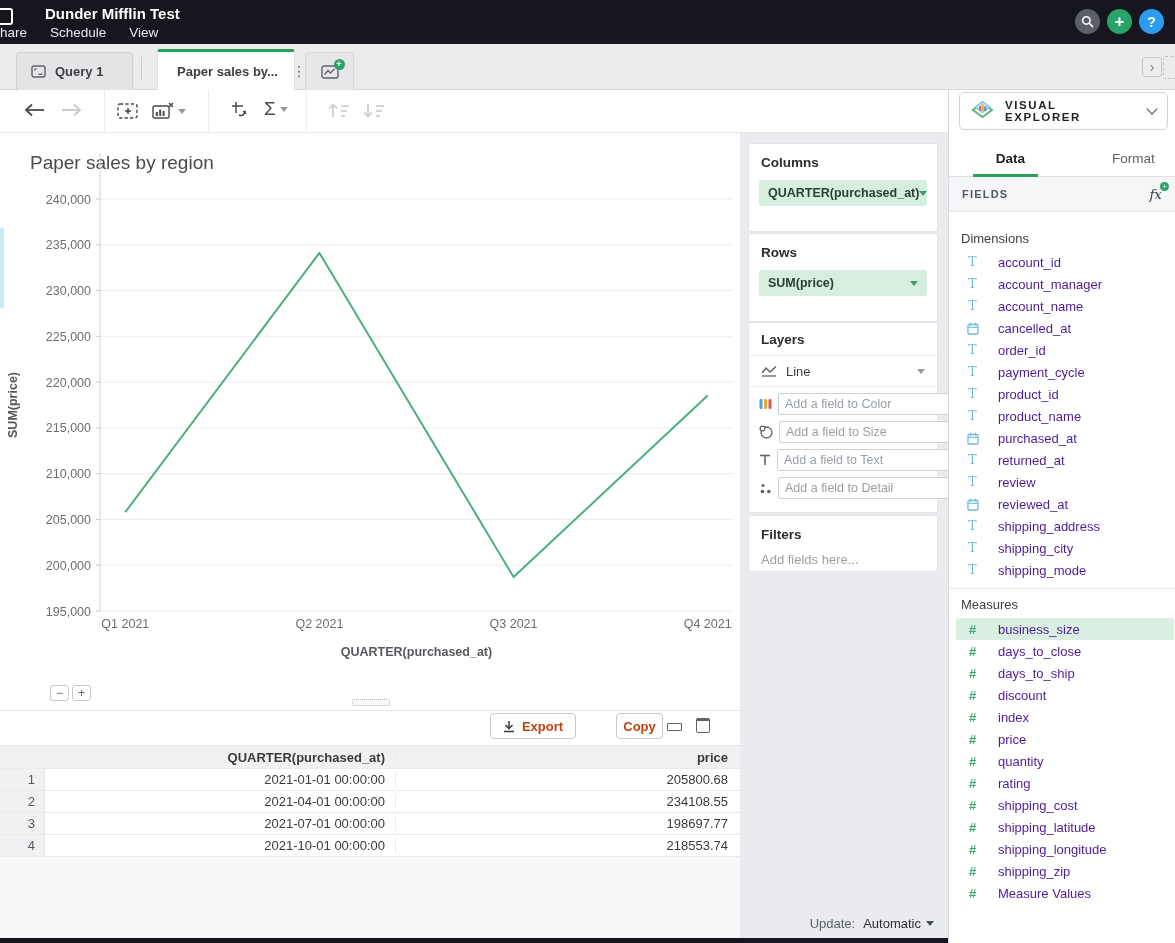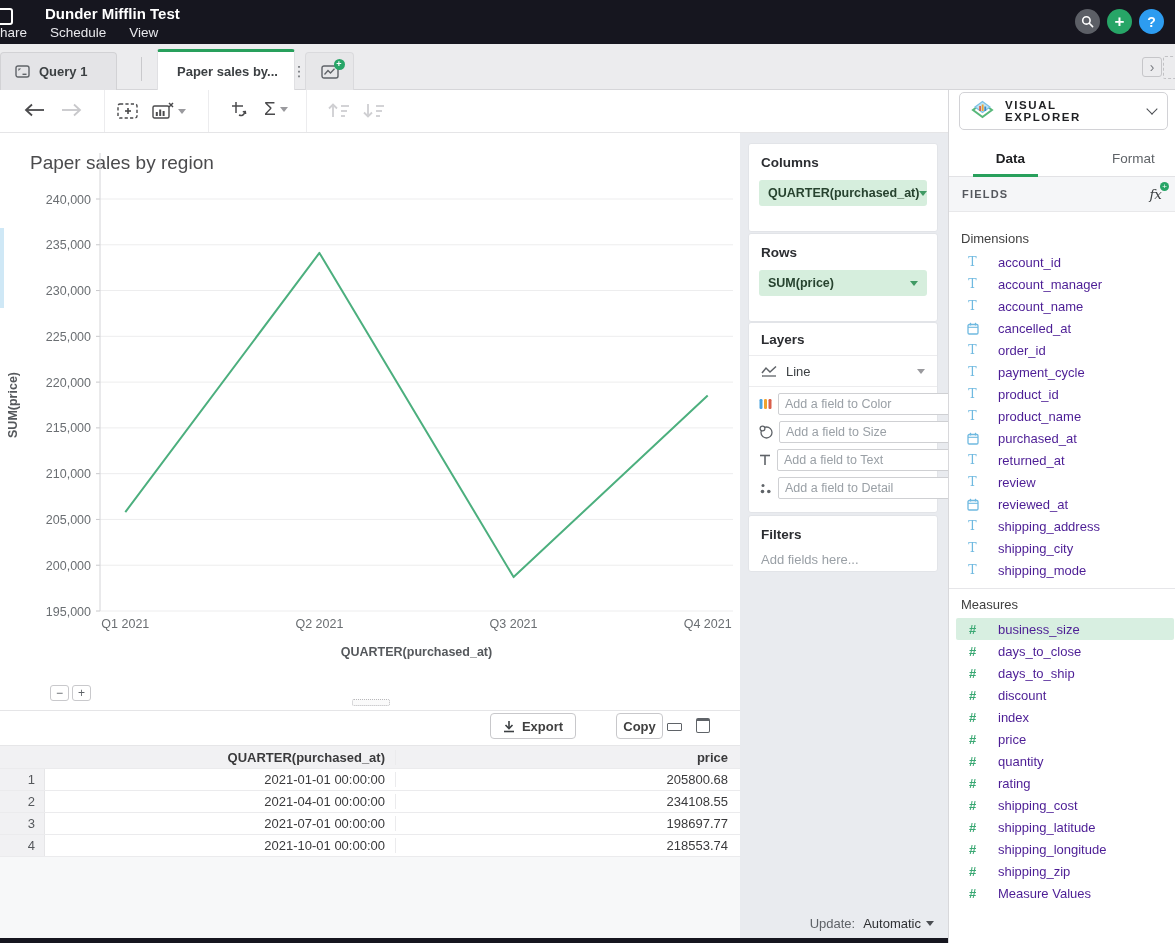--- a/index.html
+++ b/index.html
@@ -13,21 +13,21 @@
   .topbar-menu { position:absolute; left:-9px; top:25px; display:flex; gap:23px; font-size:13.5px; color:#e8e8ec; }
   .topbar-actions { position:absolute; right:11px; top:9px; display:flex; gap:7px; }
   .circle-btn { width:25px; height:25px; border-radius:50%; display:flex; align-items:center; justify-content:center; cursor:pointer; }
   .search-btn { background:#5c5f66; }
   .plus-btn { background:#27a567; color:#fff; font-size:17px; font-weight:bold; line-height:1; }
   .help-btn { background:#2d9cf0; color:#fff; font-size:14px; font-weight:bold; }
 
   
   .tabbar { position:absolute; left:0; top:44px; width:1175px; height:46px; background:#ececee; border-bottom:1px solid #d6d6d9; box-sizing:border-box; }
   .tab { display:flex; align-items:center; box-sizing:border-box; cursor:pointer; }
-  .tab-query { position:absolute; left:0; top:8px; width:117px; height:38px; background:#e4e4e7; border:1px solid #d2d2d5; border-bottom:none; border-radius:4px 4px 0 0; gap:9px; padding-left:14px; }
+  .tab-query { position:absolute; left:16px; top:8px; width:117px; height:38px; background:#e4e4e7; border:1px solid #d2d2d5; border-bottom:none; border-radius:4px 4px 0 0; gap:9px; padding-left:14px; }
   .tab-sep { position:absolute; left:141px; top:13px; width:1px; height:24px; background:#c9c9cc; }
   .tab-active { position:absolute; left:157px; top:5px; width:138px; height:41px; background:#fff; border:1px solid #e0e0e3; border-bottom:none; border-top:3px solid #28a05c; border-radius:3px 3px 0 0; gap:8px; padding-left:11px; }
   .tab-label { font-size:13px; font-weight:600; color:#3c4043; white-space:nowrap; }
   .kebab { margin-left:6px; color:#5f6368; font-size:14px; letter-spacing:0; }
   .tab-new { position:absolute; left:305px; top:8px; width:49px; height:38px; background:#e7e7e9; border:1px solid #dadadd; border-bottom:none; border-radius:4px 4px 0 0; justify-content:center; }
   .newtab-wrap { position:relative; width:18px; height:14px; }
   .newtab-badge { position:absolute; right:-6px; top:-6px; width:11px; height:11px; background:#27a567; border-radius:50%; color:#fff; font-size:9px; line-height:11px; text-align:center; font-weight:bold; }
   .tab-overflow { position:absolute; right:13px; top:13px; width:18px; height:18px; border:1px solid #c6c6c9; border-radius:3px; color:#7a7d82; display:flex; align-items:center; justify-content:center; font-size:14px; line-height:1; cursor:pointer; }
   .tab-dotted { position:absolute; right:-3px; top:12px; width:13px; height:21px; border:1px dashed #c2c2c5; border-radius:2px; }
 
@@ -42,21 +42,21 @@
   .chart-title { position:absolute; left:30px; top:152px; font-size:19px; color:#4b4b4d; }
   #chart { position:absolute; left:0; top:145px; }
   #chart .tick { font-size:12.5px; fill:#6a6e72; font-family:"Liberation Sans",sans-serif; }
   #chart .axis-title { font-size:12.5px; fill:#55585c; font-weight:600; font-family:"Liberation Sans",sans-serif; }
   .blue-strip { position:absolute; left:0; top:228px; width:4px; height:80px; background:#cfe8f6; }
   .zoom-btn { position:absolute; width:19px; height:16px; border:1px solid #c9c9cc; border-radius:3px; background:#fff; color:#5f6368; font-size:12px; line-height:14px; text-align:center; cursor:pointer; box-sizing:border-box; }
   .drag-handle { position:absolute; left:352px; top:699px; width:38px; height:7px; border:1px dotted #b8b8bb; border-radius:2px; background:#fafafa; box-sizing:border-box; cursor:pointer; }
 
   
   .results-divider { position:absolute; left:0; top:710px; width:740px; height:1px; background:#e5e5e7; }
-  .btn { position:absolute; top:713px; height:26px; border:1px solid #c8c8cb; border-radius:4px; background:#fff; font-size:13px; font-weight:600; color:#404040; display:flex; align-items:center; justify-content:center; gap:7px; box-sizing:border-box; cursor:pointer; }
+  .btn { position:absolute; top:713px; height:26px; border:1px solid #c8c8cb; border-radius:4px; background:#fff; font-size:13px; font-weight:600; color:#c2410c; display:flex; align-items:center; justify-content:center; gap:7px; box-sizing:border-box; cursor:pointer; }
   .export-btn { left:490px; width:86px; }
   .copy-btn { left:616px; width:47px; }
   .win-min { position:absolute; left:667px; top:723px; width:13px; height:6px; border:1.5px solid #5f6368; border-radius:1px; cursor:pointer; }
   .win-max { position:absolute; left:696px; top:718px; width:12px; height:11px; border:1.5px solid #5f6368; border-top-width:3px; border-radius:2px; cursor:pointer; }
   .rtable { position:absolute; left:0; top:745px; width:740px; font-size:13px; color:#3a3a3c; }
   .trow { display:flex; background:#fff; border-bottom:1px solid #ebebed; height:21px; align-items:center; }
   .thead { background:#f1f1f3; border-top:1px solid #e6e6e8; height:22px; font-weight:600; }
   .c-num { width:45px; text-align:right; padding-right:9px; box-sizing:border-box; }
   .trow:not(.thead) .c-num { background:#f1f1f3; border-right:1px solid #e6e6e8; color:#55585c; align-self:stretch; display:flex; align-items:center; justify-content:flex-end; }
   .c-q { width:351px; text-align:right; padding-right:10px; box-sizing:border-box; border-right:1px solid #ebebed; }

